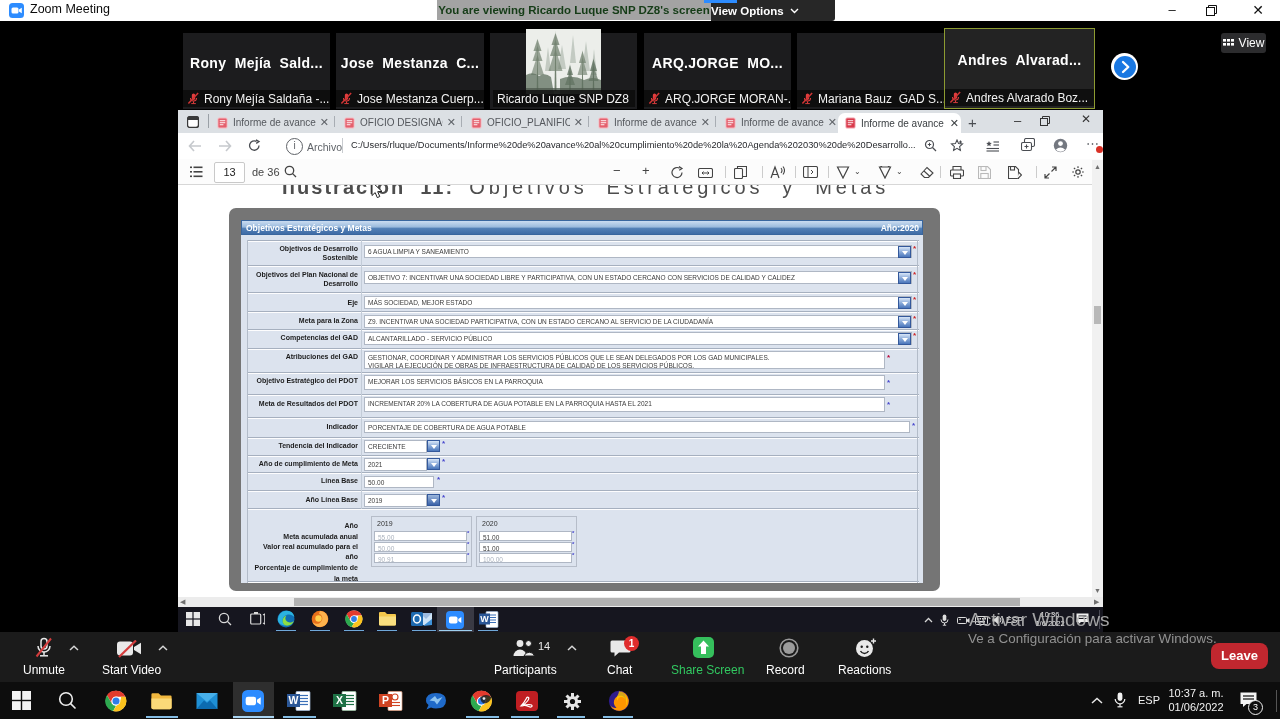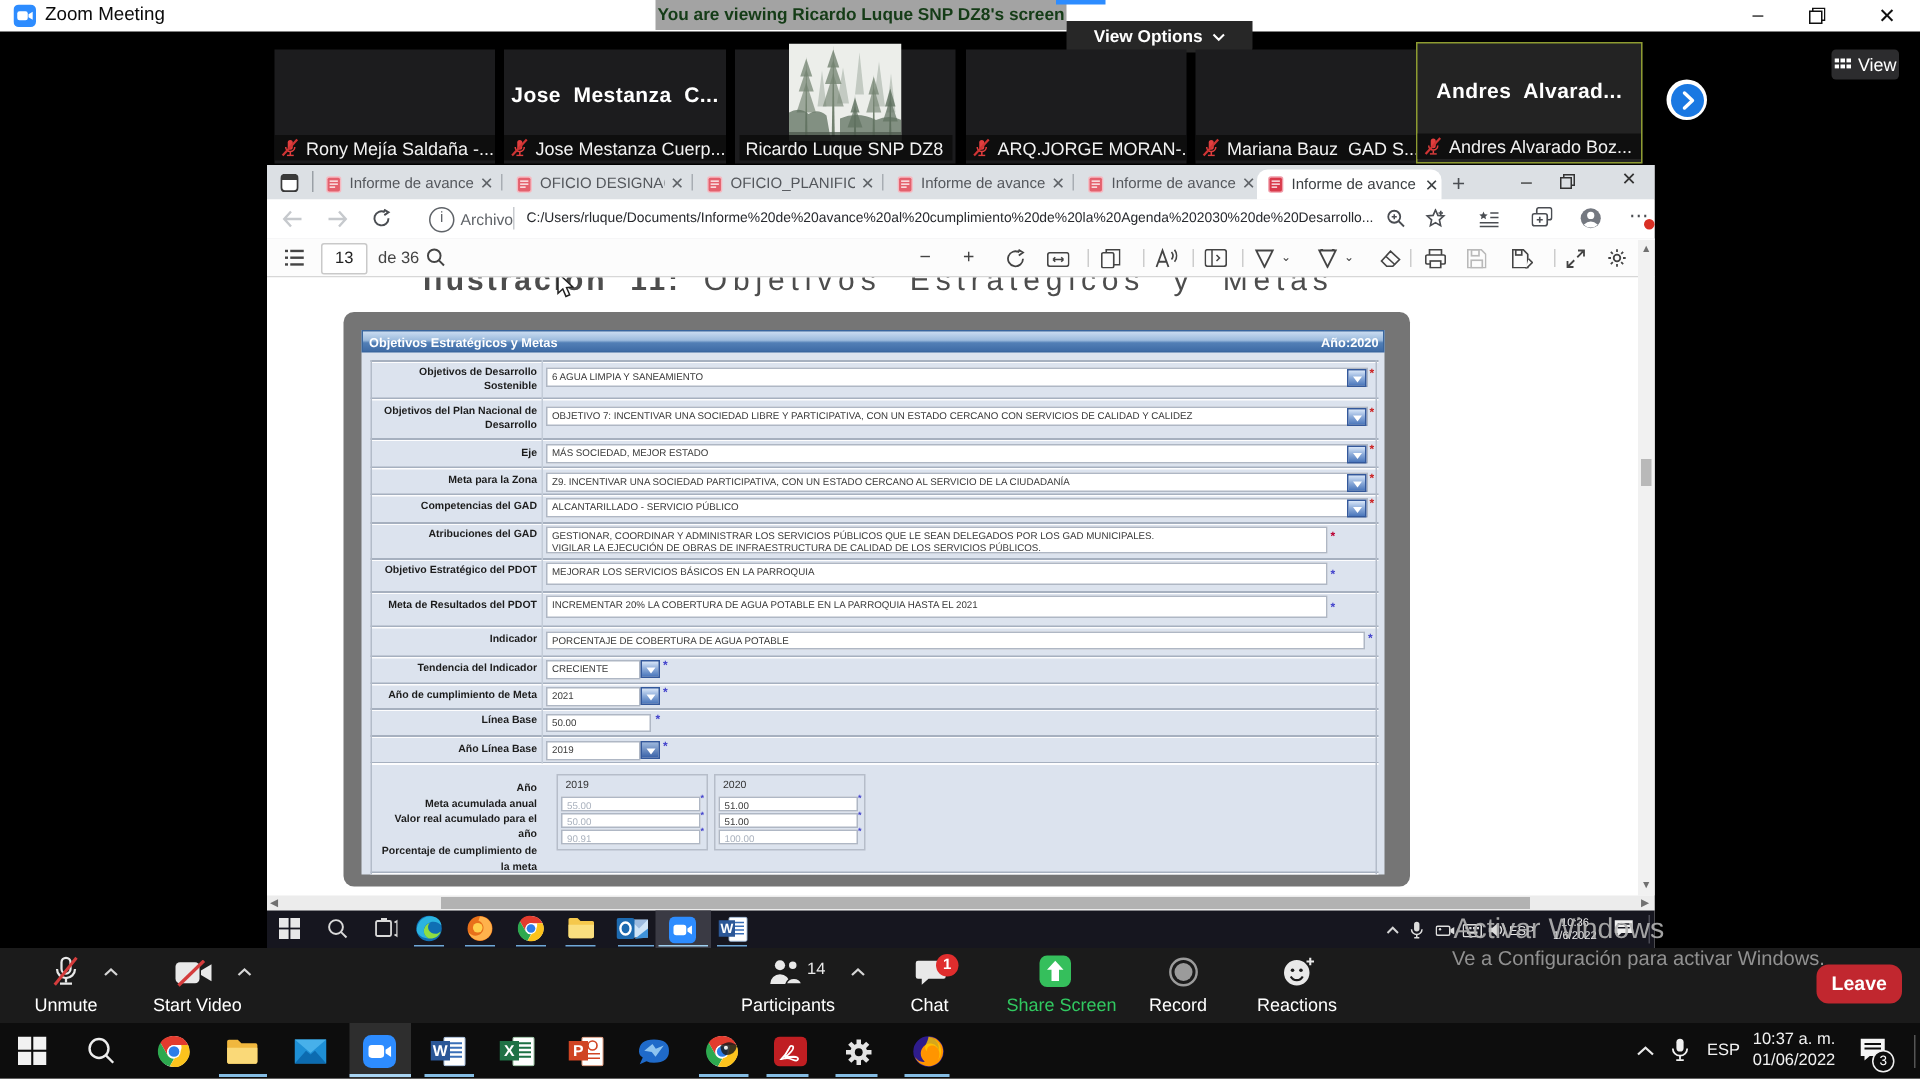--- a/index.html
+++ b/index.html
@@ -34,34 +34,35 @@
 <div class="abs" style="left:0;top:0;width:1280px;height:21px;background:#fff;"></div>
 <svg class="abs" style="left:9px;top:3px" width="15" height="15" viewBox="0 0 15 15">
   <rect x="0" y="0" width="15" height="15" rx="3.5" fill="#2d8cff"></rect>
   <rect x="2.5" y="4.5" width="7" height="6" rx="1.5" fill="#fff"></rect>
   <path d="M10 6.5 L12.8 4.8 V10.2 L10 8.5 Z" fill="#fff"></path>
 </svg>
 <div class="abs" style="left:30px;top:2px;font-size:12.5px;color:#0b0b0b;">Zoom Meeting</div>
 <div class="abs" style="left:437px;top:0;width:274px;height:20px;background:#a3a3a3;color:#153c17;
      font-size:11.5px;font-weight:bold;display:flex;align-items:center;justify-content:center;">
   You are viewing Ricardo Luque SNP DZ8's screen</div>
-<div class="abs" style="left:711px;top:14px;width:124px;height:21px;background:#272727;border-radius:0 0 3px 0;color:#fff;
-     font-size:11.5px;font-weight:bold;display:flex;align-items:center;justify-content:center;">
+<div class="abs" style="left:711px;top:0;width:124px;height:21px;background:#272727;border-radius:0 0 3px 0;color:#fff;
+     font-size:11.5px;font-weight:bold;display:flex;align-items:center;justify-content:flex-start;">
   View Options <svg width="9" height="6" viewBox="0 0 9 6" style="margin-left:6px">
       <path d="M1 1 L4.5 4.5 L8 1" fill="none" stroke="#fff" stroke-width="1.4"></path>
     </svg></div>
 <div class="abs" style="left:704px;top:0;width:33px;height:3px;background:#2d8cff;"></div>
 <div class="abs" style="left:1162px;top:0px;width:20px;height:21px;color:#111;font-size:13px;text-align:center;line-height:19px;">–</div>
 <svg class="abs" style="left:1206px;top:5px;" width="11" height="11" viewBox="0 0 11 11">
   <rect x="0.5" y="2.5" width="8" height="8" fill="none" stroke="#111" stroke-width="1"></rect>
   <path d="M2.5 2.5 V0.5 H10.5 V8.5 H8.5" fill="none" stroke="#111" stroke-width="1"></path>
 </svg>
 <div class="abs" style="left:1248px;top:0px;width:20px;height:21px;color:#111;font-size:14px;text-align:center;line-height:20px;">✕</div>
 
 <div class="tile" style="left:183px;width:147px;">
+  <div class="tname">Rony&nbsp; Mejía&nbsp; Sald...</div>
   <div class="tlabel"><svg class="micred" viewBox="0 0 14 14">
         <g fill="#e13e3e">
           <rect x="5.2" y="1.5" width="3.6" height="7" rx="1.8"></rect>
           <path d="M3.2 6.5a3.8 3.8 0 0 0 7.6 0h-1.1a2.7 2.7 0 0 1-5.4 0z"></path>
           <rect x="6.5" y="10" width="1.1" height="2.2"></rect>
           <rect x="4.6" y="12" width="4.9" height="1"></rect>
         </g>
         <line x1="1.5" y1="12.5" x2="12" y2="1" stroke="#cf3434" stroke-width="1.6"></line>
       </svg>Rony Mejía Saldaña -...</div>
 </div>
@@ -109,20 +110,21 @@
         <path d="M44 36 L47 46 L41 46 Z" opacity=".8"></path>
         <path d="M44 42 L49 56 L39 56 Z" opacity=".7"></path>
       <path d="M0 46 Q7 42 13 47 Q19 43 25 48 L28 65 L0 65 Z" opacity=".75"></path>
       <path d="M34 50 Q46 45 58 51 Q67 47 75 51 L75 65 L34 65 Z" opacity=".75"></path>
     </g>
     <rect y="59" width="75" height="6" fill="#4c584c" opacity=".75"></rect>
   </svg>
   <div class="tlabel" style="left:3px;margin-top:45px;">Ricardo Luque SNP DZ8</div>
 </div>
 <div class="tile" style="left:644px;width:147px;">
+  <div class="tname">ARQ.JORGE&nbsp; MO...</div>
   <div class="tlabel"><svg class="micred" viewBox="0 0 14 14">
         <g fill="#e13e3e">
           <rect x="5.2" y="1.5" width="3.6" height="7" rx="1.8"></rect>
           <path d="M3.2 6.5a3.8 3.8 0 0 0 7.6 0h-1.1a2.7 2.7 0 0 1-5.4 0z"></path>
           <rect x="6.5" y="10" width="1.1" height="2.2"></rect>
           <rect x="4.6" y="12" width="4.9" height="1"></rect>
         </g>
         <line x1="1.5" y1="12.5" x2="12" y2="1" stroke="#cf3434" stroke-width="1.6"></line>
       </svg>ARQ.JORGE MORAN-...</div>
 </div>

